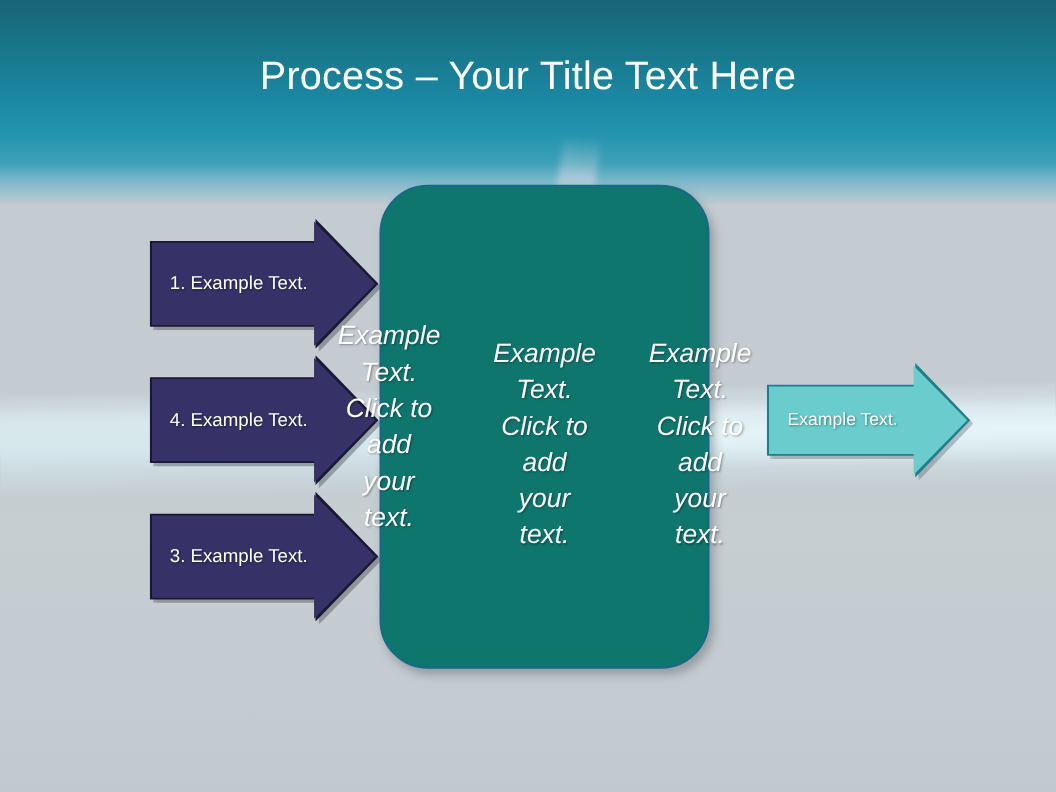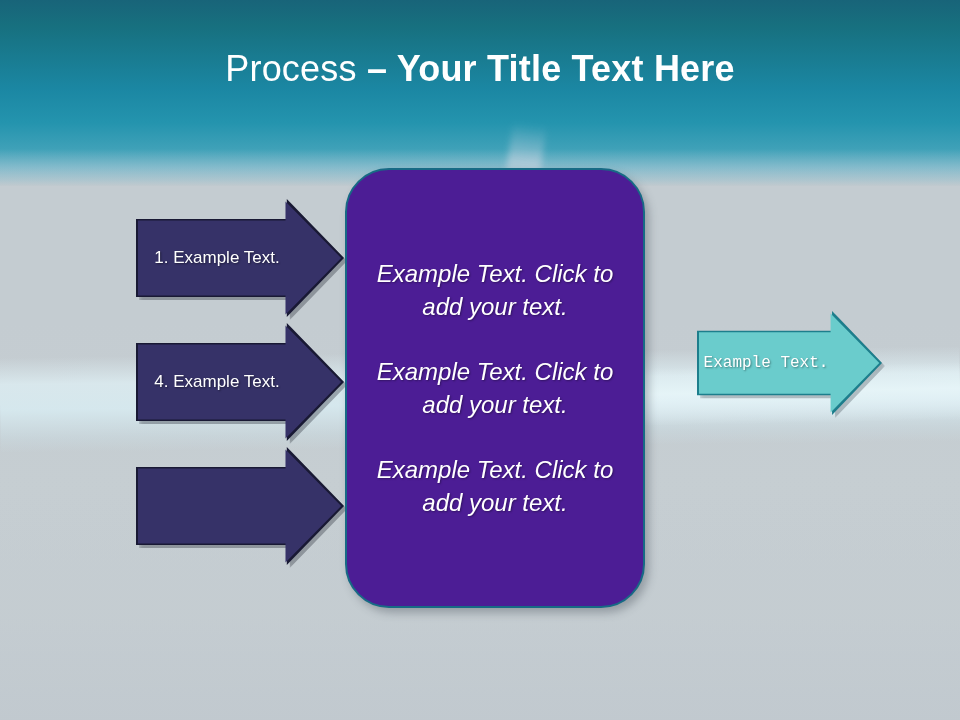--- a/index.html
+++ b/index.html
@@ -109,21 +109,21 @@
     top: 46px;
     width: 960px;
     text-align: center;
     color: #ffffff;
     font-size: 36px;
     letter-spacing: 0.2px;
     line-height: 46px;
     white-space: nowrap;
   }
   .title .strong { font-weight: normal; }
-  .title .rest { font-weight: bold; }
+  .title .rest { font-weight: normal; }
 
   
   .proc-arrow {
     position: absolute;
     width: 208px;
     height: 118px;
     margin-left: 44px;
   }
   .proc-arrow .outline {
     position: absolute;
@@ -163,51 +163,50 @@
   #arrow2 { left: 92px;  top: 323px; }
   #arrow3 { left: 92px;  top: 447px; }
 
   
   .center-box {
     position: absolute;
     left: 345px;
     top: 168px;
     width: 300px;
     height: 440px;
-    background: #4c1d95;
+    background: #0f766e;
     border: 2px solid #176a85;
     border-radius: 44px;
     box-sizing: border-box;
     box-shadow: 4px 5px 9px rgba(60,70,80,0.35);
     display: flex;
-    flex-direction: column;
+    flex-direction: row;
     justify-content: center;
     align-items: center;
   }
   .center-block {
     width: 100%;
     text-align: center;
     color: #ffffff;
     font-style: italic;
     font-size: 24px;
     line-height: 33px;
     text-shadow: 1px 1px 2px rgba(0,0,0,0.35);
     padding: 0 24px;
     box-sizing: border-box;
   }
   .center-block + .center-block { margin-top: 32px; }
 
   
   #out-arrow {
     position: absolute;
     left: 697px;
-    top: 311px;
+    top: 330px;
     width: 185px;
     height: 104px;
-    font-family: Liberation Mono, monospace;
   }
   #out-arrow .shadow {
     position: absolute;
     left: 3px; top: 3px; right: -3px; bottom: -3px;
     background: rgba(70,80,88,0.33);
     clip-path: polygon(0% 19%, 73% 19%, 73% 0%, 100% 50%, 73% 100%, 73% 81%, 0% 81%);
     filter: blur(2px);
   }
   #out-arrow .outline {
     position: absolute;
@@ -263,20 +262,21 @@
     <div class="shadow"></div>
     <div class="outline"></div>
     <div class="inner"></div>
     <div class="label">4. Example Text.</div>
   </div>
 
   <div class="proc-arrow" id="arrow3">
     <div class="shadow"></div>
     <div class="outline"></div>
     <div class="inner"></div>
+    <div class="label">3. Example Text.</div>
   </div>
 
   <div class="center-box">
     <div class="center-block">Example Text. Click  to add your text.</div>
     <div class="center-block">Example Text. Click  to add your text.</div>
     <div class="center-block">Example Text. Click  to add your text.</div>
   </div>
 
   <div id="out-arrow">
     <div class="shadow"></div>

